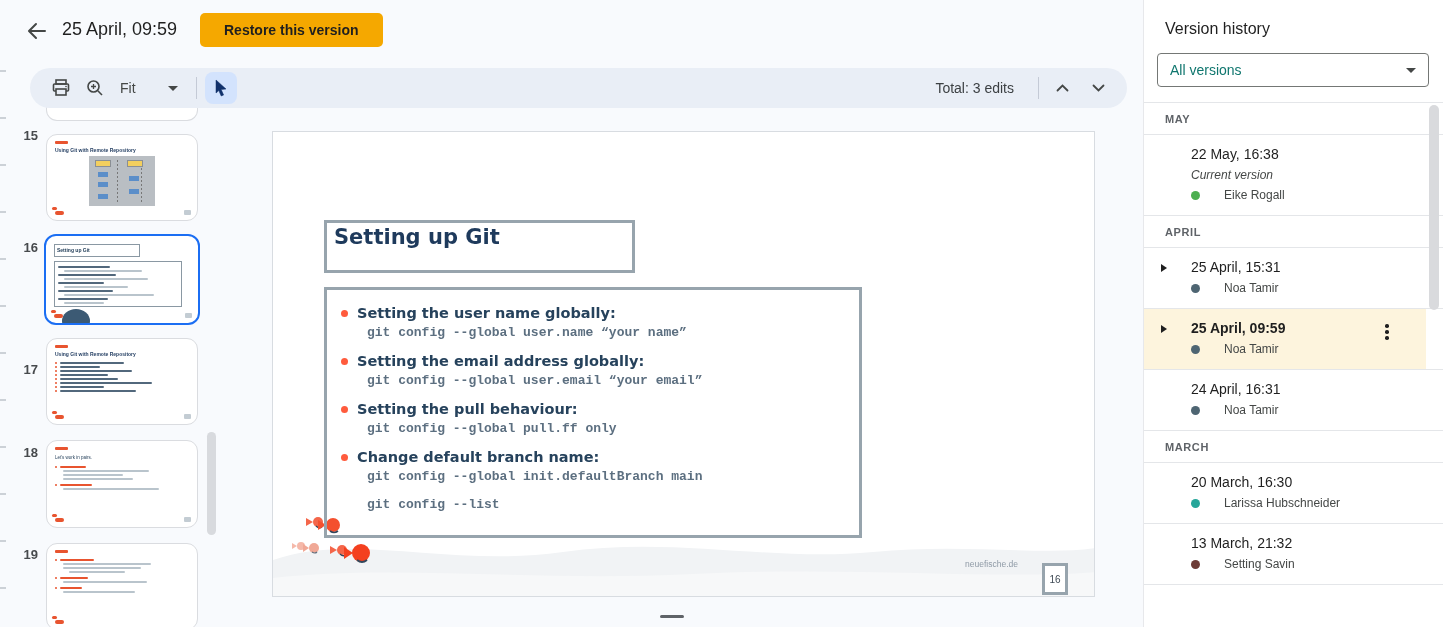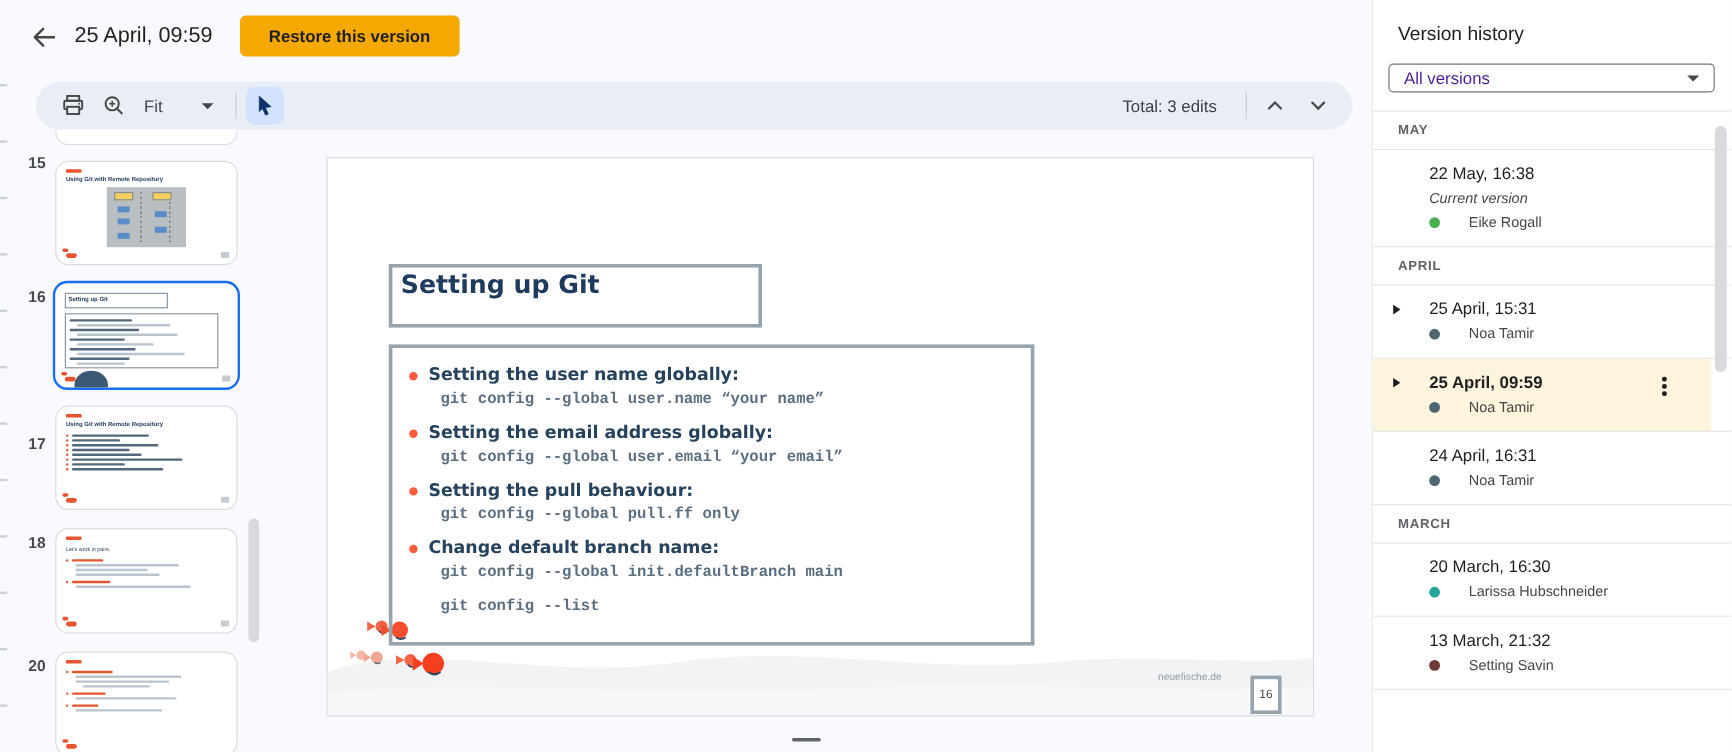--- a/index.html
+++ b/index.html
@@ -71,21 +71,21 @@
   .b-code { margin-left:26px; font-family:"Liberation Mono", monospace; font-size:13px; color:#5c6f80; line-height:19px; }
   .slide-footer-site { position:absolute; right:76px; bottom:27px; font-size:8.5px; color:#8f9aa6; }
   .slide-pagebox { position:absolute; right:26px; bottom:1px; width:26px; height:32px; border:3px solid #97a4ad; background:#fff; display:flex; align-items:center; justify-content:center; font-size:10px; color:#3f4a55; }
   .fish-illo { position:absolute; left:16px; bottom:26px; }
 
   .notes-handle { position:absolute; left:660px; top:615px; width:24px; height:3px; background:#5f6368; border-radius:1.5px; cursor:pointer; }
 
   
   .panel { position:relative; width:300px; height:627px; background:#fff; border-left:1px solid #e7e8eb; }
   .panel-title { padding:20px 0 0 21px; font-size:16px; color:#1f1f1f; }
-  .filter-select { position:relative; margin:15px 14px 15px 13px; height:24px; border:1px solid #747775; border-radius:4px; display:flex; align-items:center; padding:0 12px; font-size:14px; color:#4c1d95; cursor:pointer; }
+  .filter-select { position:relative; margin:15px 14px 15px 13px; height:34px; border:1px solid #747775; border-radius:4px; display:flex; align-items:center; padding:0 12px; font-size:14px; color:#0f766e; cursor:pointer; }
   .filter-caret { position:absolute; right:12px; width:0; height:0; border-left:5px solid transparent; border-right:5px solid transparent; border-top:5px solid #444746; }
   .vlist { border-top:1px solid #e4e6e9; }
   .group-label { height:32px; line-height:32px; padding-left:21px; font-size:11px; font-weight:bold; letter-spacing:0.6px; color:#5f6368; border-bottom:1px solid #e4e6e9; }
   .vitem { position:relative; padding:11px 0 13px 47px; border-bottom:1px solid #e4e6e9; cursor:pointer; }
   .vitem.selected { background:#fdf4dd; width:282px; border-bottom:none; }
   .vitem.after-selected { border-top:1px solid #e4e6e9; }
   .v-date { font-size:14px; color:#1f1f1f; margin-bottom:6px; }
   .vitem.selected .v-date { font-weight:bold; }
   .v-note { font-size:12px; font-style:italic; color:#444746; margin-bottom:6px; }
   .v-author { display:flex; align-items:center; gap:24px; font-size:12px; color:#444746; }
@@ -272,21 +272,21 @@
               <span class="dot"></span>
               <div class="bar o" style="width:32px"></div>
             </div>
           <div class="bar g" style="width:96px; margin-left:8px"></div>
         </div>
         <div class="mini-fish"></div>
         <div class="mini-page"></div>
       </div>
     </div>
 
-    <div class="slide-num" style="top:547px">20</div>
+    <div class="slide-num" style="top:547px">19</div>
     <div class="thumb" style="top:543px">
       <div class="thumb-inner">
         <div class="mini-logo"></div>
         <div style="margin-top:6px">
           <div class="mini-row">
               <span class="dot"></span>
               <div class="bar o" style="width:34px"></div>
             </div>
           <div class="bar g" style="width:88px; margin-left:8px"></div>
           <div class="bar g" style="width:78px; margin-left:8px"></div>

